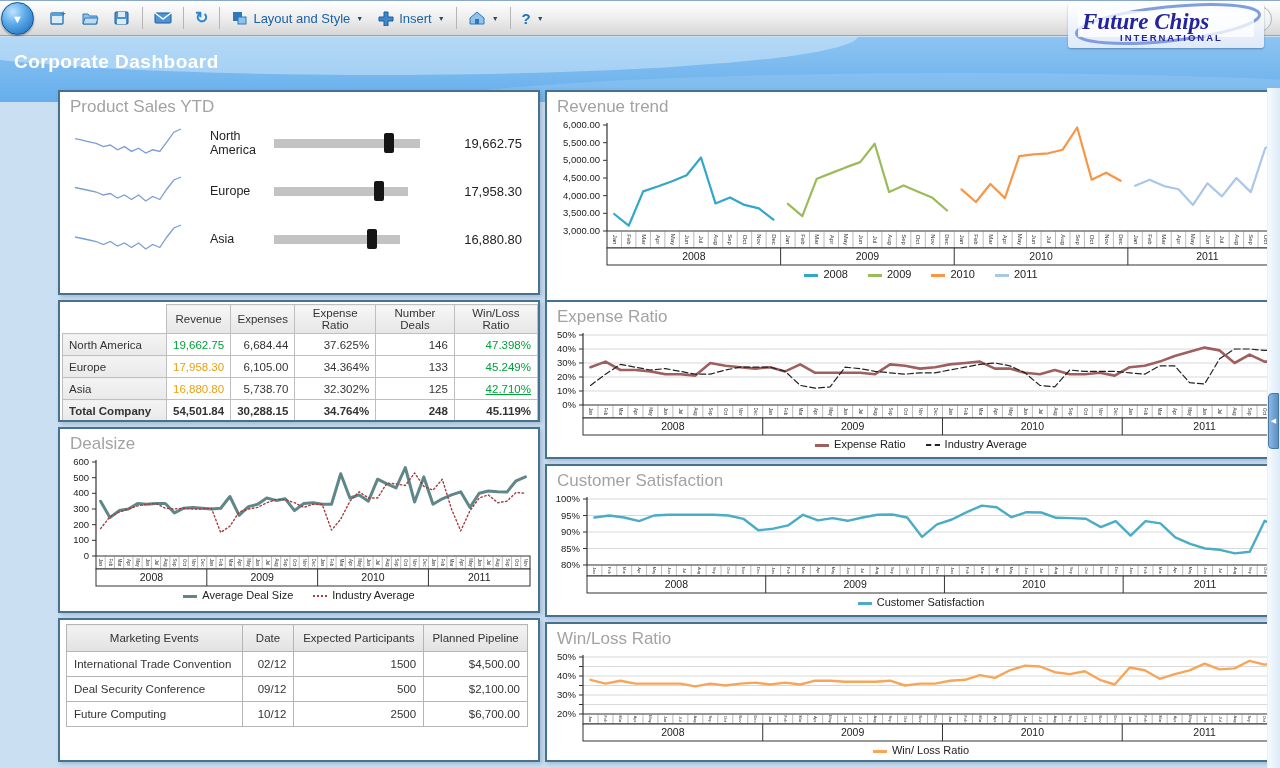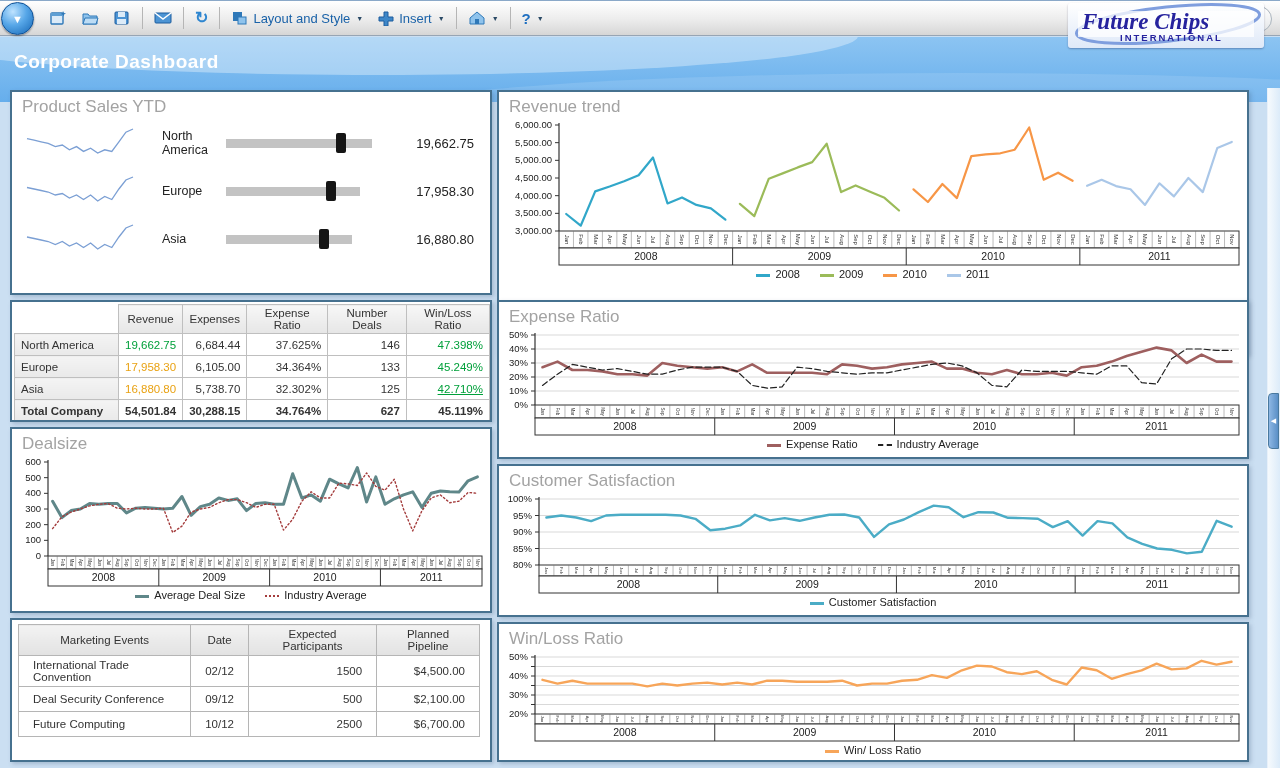--- a/index.html
+++ b/index.html
@@ -34,21 +34,21 @@
     background:rgba(255,255,255,.35); border-radius:50%; }
   .band::after { content:""; position:absolute; left:30%; top:55%; width:90%; height:120%;
     background:rgba(255,255,255,.12); border-radius:50%; }
   .band h1 { position:absolute; left:14px; top:14px; color:#fff; font-size:19px; letter-spacing:.5px; }
   .logo { position:absolute; right:16px; top:3px; width:196px; height:45px;
     background:linear-gradient(#ffffff,#dfe9f8); border-radius:3px; box-shadow:0 1px 2px rgba(0,0,60,.3);
     overflow:hidden; }
 
   
   .panel { position:absolute; background:#fff; border:2px solid #46718f;
-    box-shadow:2px 2px 4px rgba(50,80,110,.25); overflow:hidden; }
+    box-shadow:2px 2px 4px rgba(50,80,110,.25); overflow:hidden;margin-left:48px; }
   .p1 { left:10px;  top:90px;  width:482px; height:205px; }
   .p2 { left:10px;  top:300px; width:482px; height:122px; }
   .p3 { left:10px;  top:427px; width:482px; height:186px; }
   .p4 { left:10px;  top:618px; width:482px; height:144px; }
   .p5 { left:497px; top:90px;  width:752px; height:265px; }
   .p6 { left:497px; top:300px; width:752px; height:159px; }
   .p7 { left:497px; top:464px; width:752px; height:153px; }
   .p8 { left:497px; top:622px; width:752px; height:140px; }
   .panel h2 { font-size:17px; font-weight:400; color:#a3a3a3; padding:5px 0 2px 10px; }
 
@@ -65,21 +65,21 @@
   
   table { border-collapse:collapse; font-size:11.5px; color:#333; }
   .rt { margin:2px; width:476px; }
   .rt th, .rt td { border:1px solid #bfbfbf; padding:2px 6px; }
   .rt thead th { background:linear-gradient(#f7f7f7,#e6e6e6); font-weight:400; text-align:center; height:24px; }
   .rt thead th:first-child { background:#fff; border-color:#fff #bfbfbf #bfbfbf #fff; }
   .rt tbody th { background:linear-gradient(#f4f4f4,#e9e9e9); font-weight:400; text-align:left; width:104px; }
   .rt td { text-align:right; height:22px; }
   .rt tr.total th, .rt tr.total td { font-weight:bold; }
   .mt { margin:4px 6px; width:462px; }
-  .mt th, .mt td { border:1px solid #b5b5b5; padding:3px 14px; }
+  .mt th, .mt td { border:1px solid #b5b5b5; padding:3px 7px; }
   .mt thead th { background:linear-gradient(#f3f3f3,#e2e2e2); font-weight:400; text-align:center; height:27px; }
   .mt td { height:25px; }
   .mt td.l { text-align:left; } .mt td.r { text-align:right; }
 
   
   .chart-box { width:100%; }
   .p5 .chart-box { height:148px; } .p6 .chart-box { height:108px; }
   .p7 .chart-box { height:102px; } .p8 .chart-box { height:92px; }
   .p3 .chart-box { height:132px; }
   .legend { display:flex; justify-content:center; align-items:center; gap:20px;
@@ -253,21 +253,21 @@
           <td>5,738.70</td>
           <td>32.302%</td>
           <td>125</td>
           <td style="color: rgb(0, 160, 58); text-decoration: underline;">42.710%</td>
         </tr>
         <tr class="total">
           <th>Total Company</th>
           <td>54,501.84</td>
           <td>30,288.15</td>
           <td>34.764%</td>
-          <td>627</td>
+          <td>248</td>
           <td>45.119%</td>
         </tr>
       </tbody>
   </table>
 </div>
 
 <div class="panel p3">
   <h2>Dealsize</h2>
   <div class="chart-box"><svg width="478" height="132">
         <line x1="32" y1="100" x2="36" y2="100" stroke="#333"></line>

